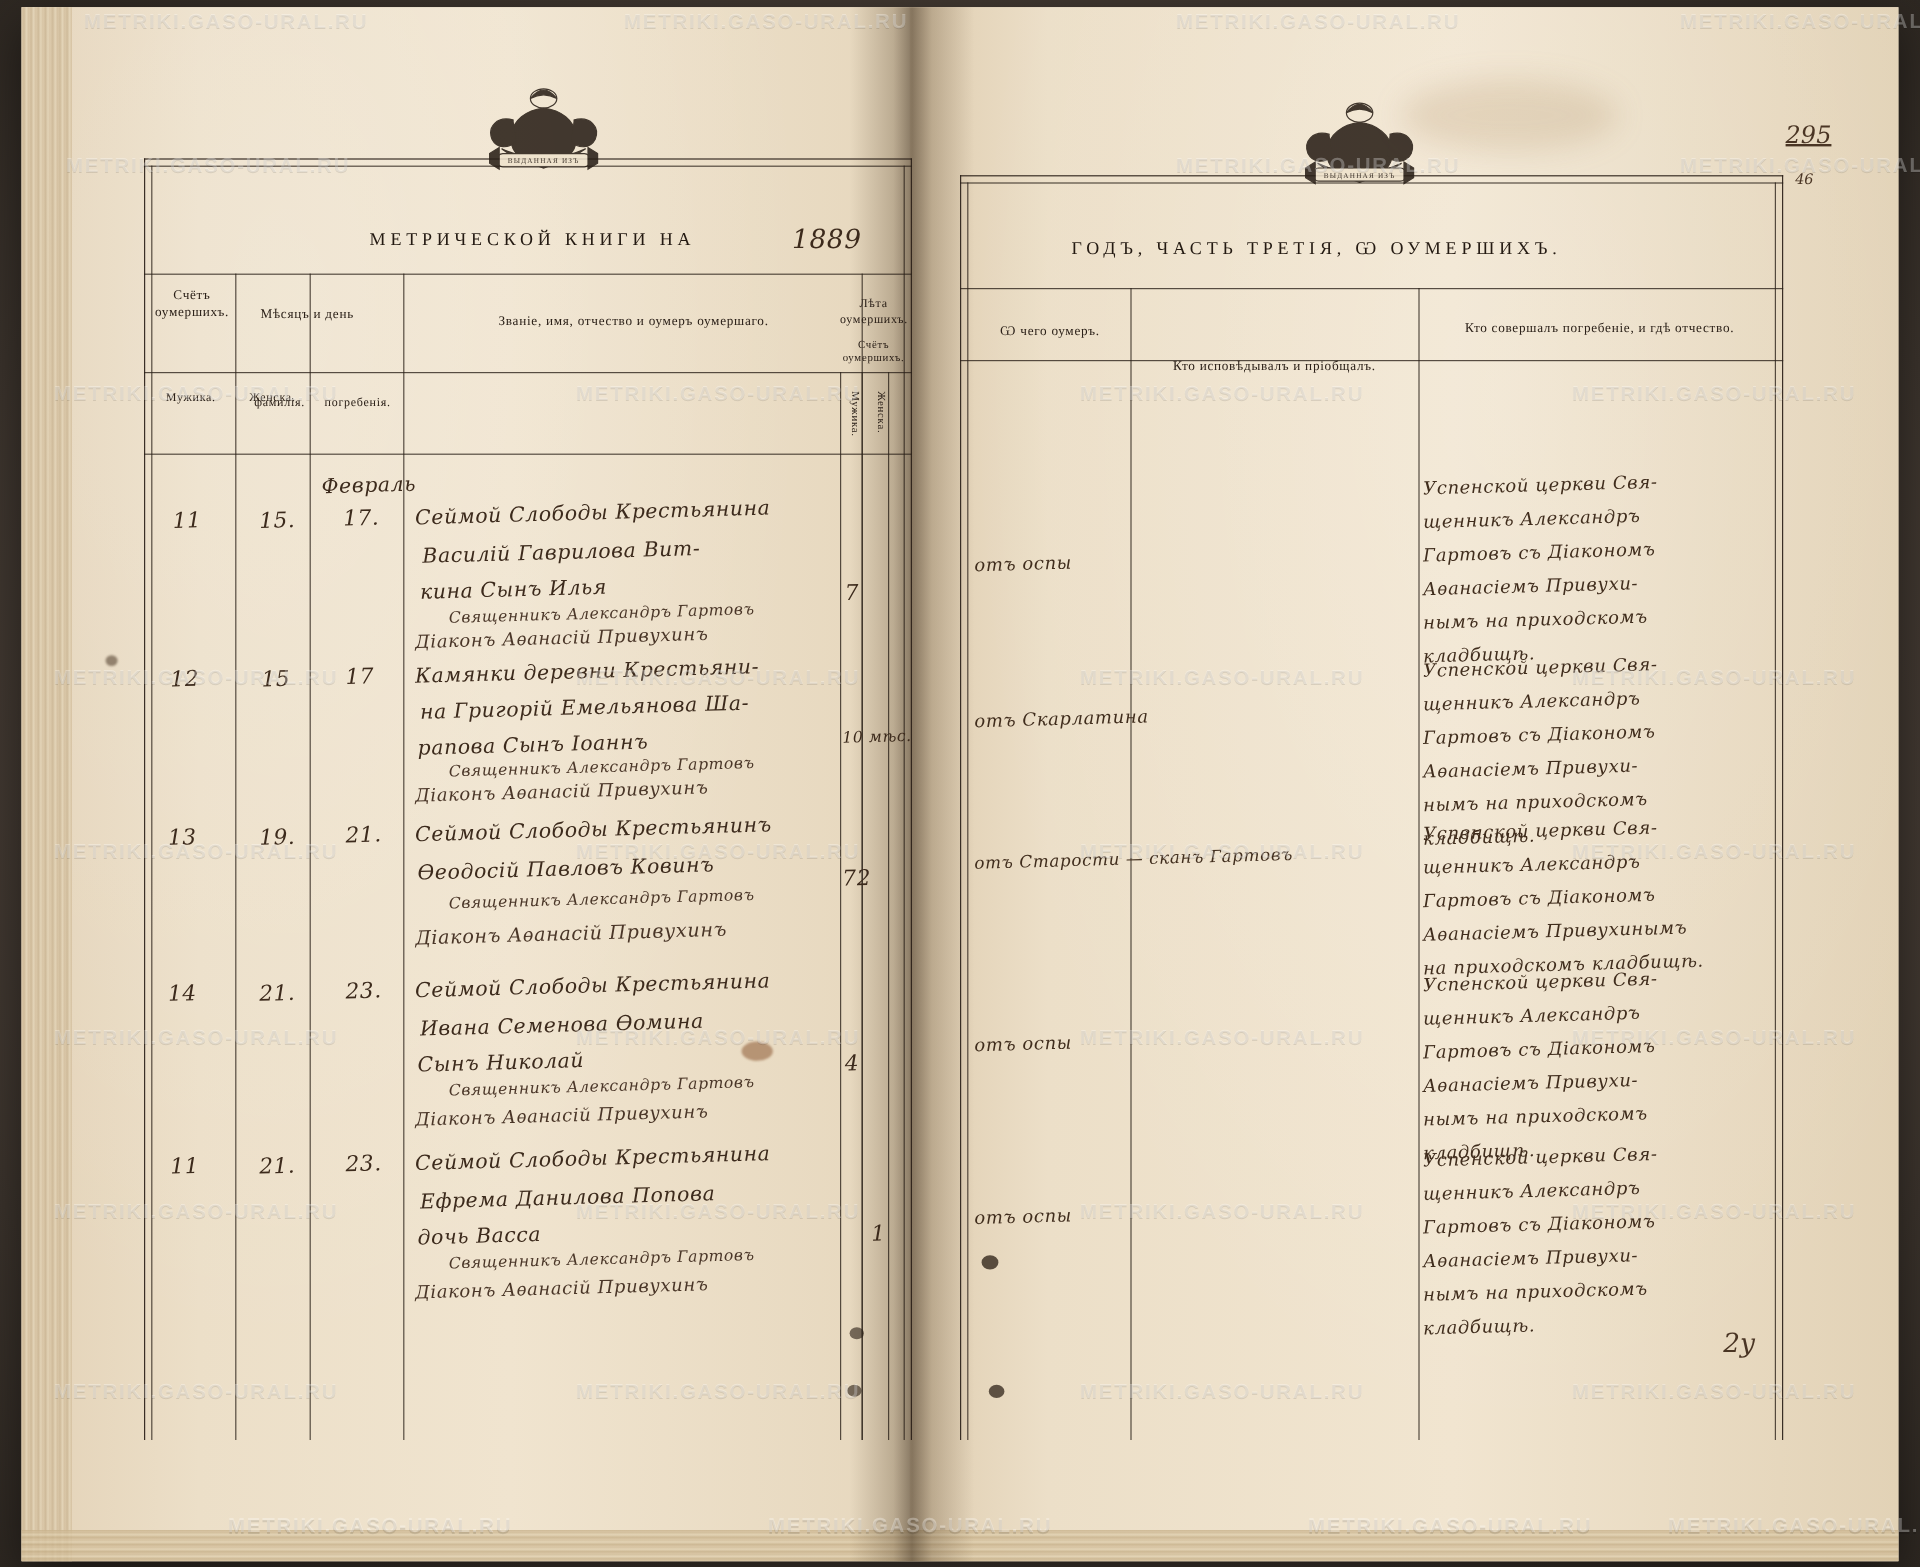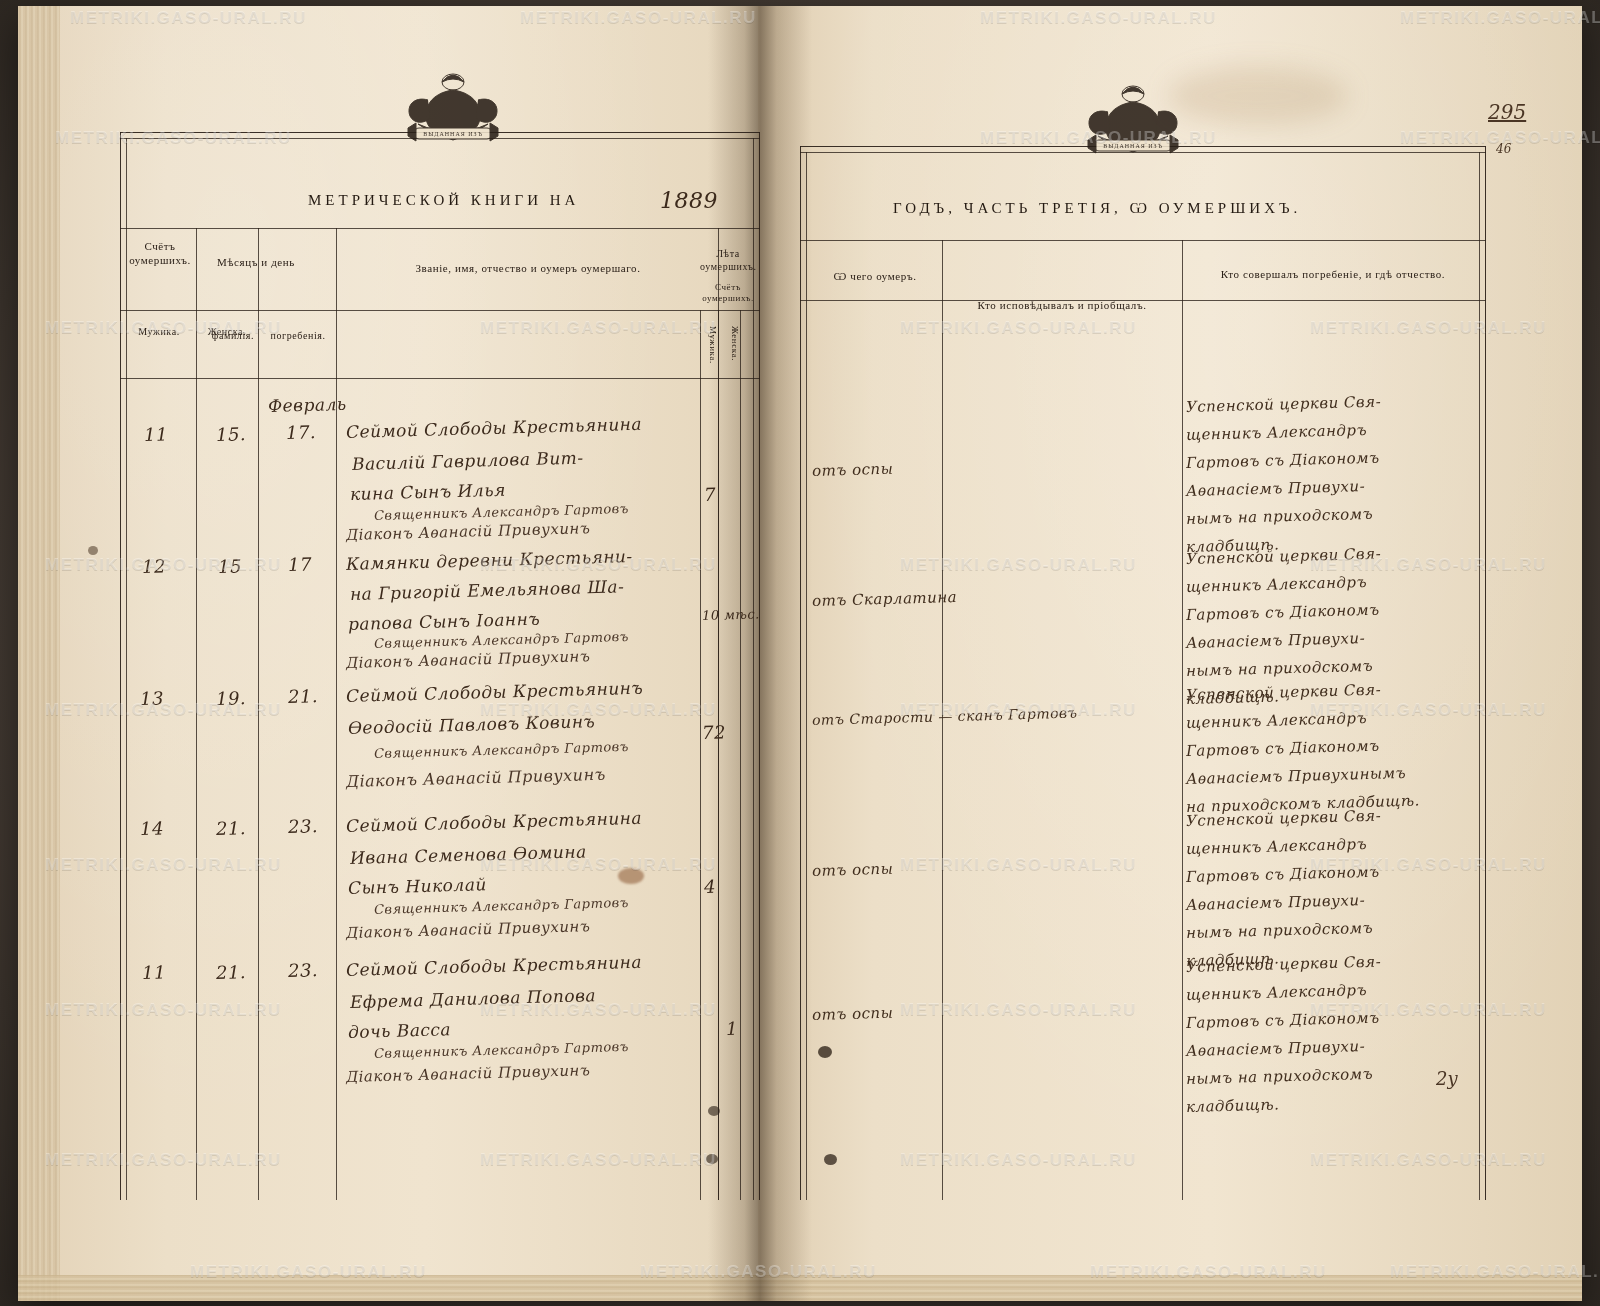--- a/index.html
+++ b/index.html
@@ -249,21 +249,21 @@
     </g>
     <text x="55" y="70" text-anchor="middle" font-size="6" fill="#2a2018" font-family="'Liberation Serif',serif" letter-spacing="1">ВЫДАННАЯ ИЗЪ</text>
   </svg>
 
   <div class="printed title" style="left:308px;top:192px;">МЕТРИЧЕСКОЙ КНИГИ НА</div>
   <div class="hand h-body" style="left:660px;top:188px;font-size:22px;">1889</div>
   <div class="printed title" style="left:893px;top:200px;">ГОДЪ, ЧАСТЬ ТРЕТІЯ, Ѡ ОУМЕРШИХЪ.</div>
 
   <div class="folio" style="left:1488px;top:100px;text-decoration:underline;">295</div>
   <div class="folio" style="left:1496px;top:142px;font-size:12px;">46</div>
-  <div class="folio" style="left:1436px;top:1068px;font-size:18px;">2у</div>
+  <div class="folio" style="left:1436px;top:1108px;font-size:22px;">2у</div>
 
   <div class="printed colhead" style="left:126px;top:240px;width:68px;">Счётъ оумершихъ.</div>
   <div class="printed colhead" style="left:128px;top:326px;width:62px;font-size:10px;">Мужика.</div>
   <div class="printed colhead" style="left:200px;top:326px;width:54px;font-size:10px;">Женска.</div>
   <div class="printed colhead" style="left:198px;top:256px;width:116px;">Мѣсяцъ и день</div>
   <div class="printed colhead" style="left:210px;top:330px;width:46px;font-size:10px;">фамилія.</div>
   <div class="printed colhead" style="left:262px;top:330px;width:72px;font-size:10px;">погребенія.</div>
   <div class="printed colhead" style="left:342px;top:262px;width:372px;">Званіе, имя, отчество и оумеръ оумершаго.</div>
   <div class="printed colhead" style="left:700px;top:248px;width:56px;font-size:10px;">Лѣта оумершихъ.</div>
   <div class="printed colhead" style="left:700px;top:282px;width:56px;font-size:9px;">Счётъ оумершихъ.</div>

